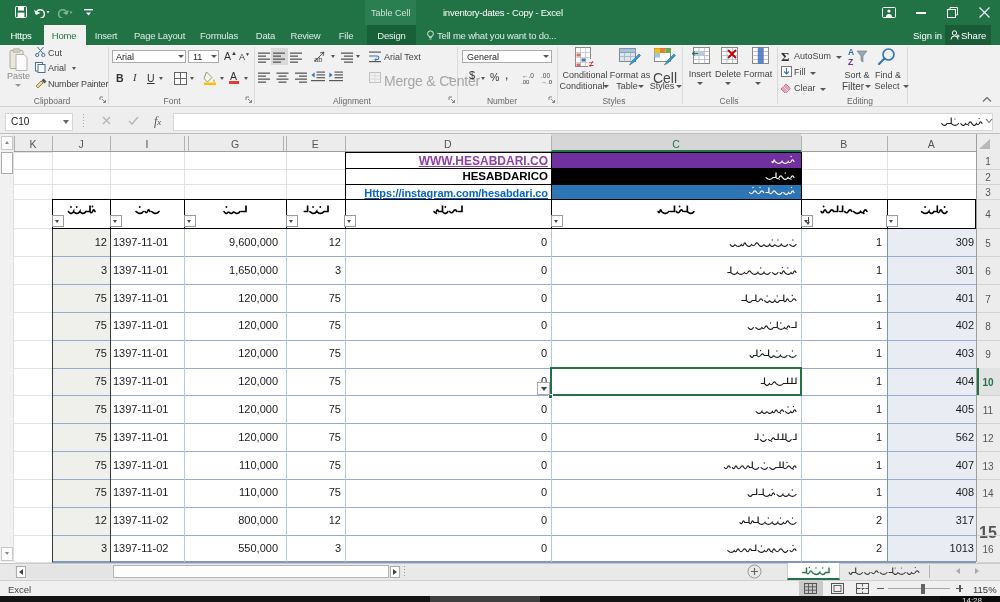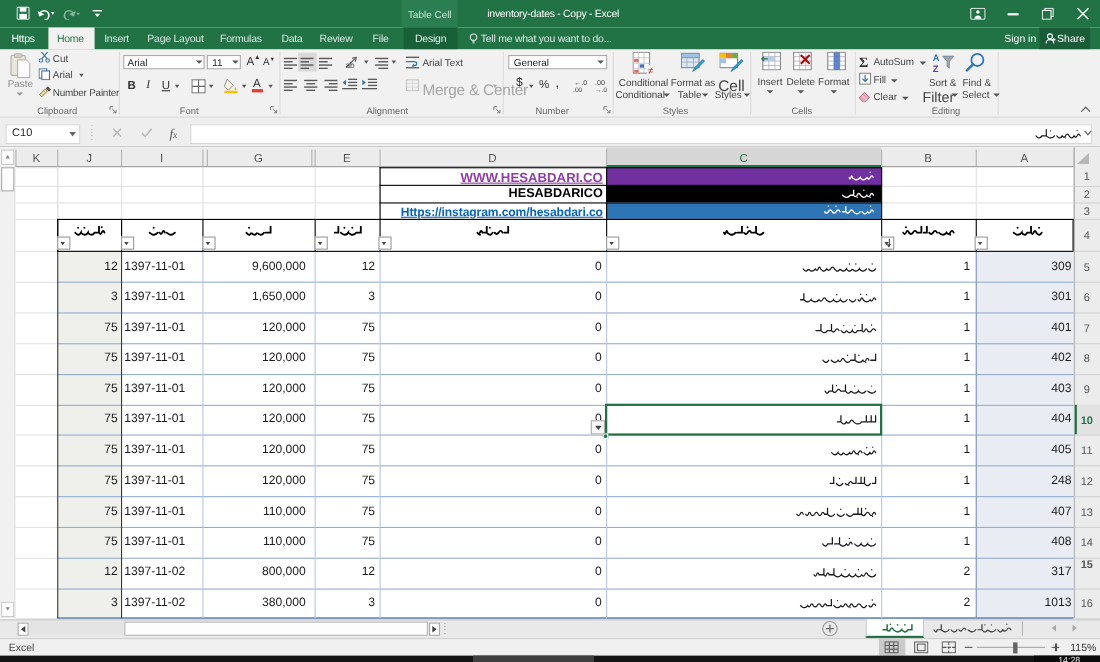--- a/index.html
+++ b/index.html
@@ -307,21 +307,21 @@
 <path d="M3.5,4.5 l4.5,4.5" stroke="#fff" stroke-width="0.8"></path>
   </svg>
 <div class="t" style="left:794px;top:83px;font-size:9px;color:#444">Clear</div>
 <div class="abs" style="left:820px;top:88px;width:0;height:0;border-left:3px solid transparent;border-right:3px solid transparent;border-top:3.5px solid #555"></div>
 <svg class="abs" style="left:848px;top:47px" width="20" height="19" viewBox="0 0 20 19">
 <text x="0" y="8" font-size="8.5" font-weight="bold" fill="#2e75b6" font-family="Liberation Sans">A</text>
 <text x="0" y="18" font-size="8.5" font-weight="bold" fill="#7030a0" font-family="Liberation Sans">Z</text>
 <path d="M9,4 h10 l-4,5 v6 l-2,-1.5 v-4.5 z" fill="#9aa5b0" stroke="#6a7580" stroke-width="0.6"></path>
   </svg>
 <div class="t" style="left:857px;top:70px;font-size:9px;color:#444;transform:translateX(-50%)">Sort &amp;</div>
-<div class="t" style="left:853px;top:81px;font-size:13px;color:#444;transform:translateX(-50%)">Filter</div>
+<div class="t" style="left:853px;top:81px;font-size:10px;color:#444;transform:translateX(-50%)">Filter</div>
 <div class="abs" style="left:865px;top:85px;width:0;height:0;border-left:3px solid transparent;border-right:3px solid transparent;border-top:3.5px solid #555"></div>
 <svg class="abs" style="left:877px;top:47px" width="20" height="20" viewBox="0 0 20 20">
 <circle cx="11.5" cy="7.5" r="5.5" fill="none" stroke="#2e75b6" stroke-width="1.6"></circle>
 <path d="M7.5,11.5 L2,17" stroke="#2e75b6" stroke-width="2.2" stroke-linecap="round"></path>
   </svg>
 <div class="t" style="left:888px;top:70px;font-size:9px;color:#444;transform:translateX(-50%)">Find &amp;</div>
 <div class="t" style="left:887px;top:81px;font-size:9px;color:#444;transform:translateX(-50%)">Select</div>
 <div class="abs" style="left:903px;top:85px;width:0;height:0;border-left:3px solid transparent;border-right:3px solid transparent;border-top:3.5px solid #555"></div>
 <svg class="abs" style="left:982px;top:96px" width="10" height="7" viewBox="0 0 10 7">
 <path d="M1,5.5 L5,1.5 L9,5.5" fill="none" stroke="#666" stroke-width="1.2"></path>
@@ -408,21 +408,21 @@
 <div class="t" style="left:988px;top:376.75px;font-size:10px;color:#217346;font-weight:bold;transform:translateX(-50%)">10</div>
 <div class="abs" style="left:977px;top:395px;width:23px;height:1px;background:#d2d2d2"></div>
 <div class="t" style="left:988px;top:404.5px;font-size:10px;color:#555;font-weight:normal;transform:translateX(-50%)">11</div>
 <div class="abs" style="left:977px;top:423px;width:23px;height:1px;background:#d2d2d2"></div>
 <div class="t" style="left:988px;top:432.5px;font-size:10px;color:#555;font-weight:normal;transform:translateX(-50%)">12</div>
 <div class="abs" style="left:977px;top:451px;width:23px;height:1px;background:#d2d2d2"></div>
 <div class="t" style="left:988px;top:460.5px;font-size:10px;color:#555;font-weight:normal;transform:translateX(-50%)">13</div>
 <div class="abs" style="left:977px;top:479px;width:23px;height:1px;background:#d2d2d2"></div>
 <div class="t" style="left:988px;top:488.25px;font-size:10px;color:#555;font-weight:normal;transform:translateX(-50%)">14</div>
 <div class="abs" style="left:977px;top:506.5px;width:23px;height:1px;background:#d2d2d2"></div>
-<div class="t" style="left:988px;top:508px;font-size:10px;color:#555;font-weight:bold;transform:translateX(-50%)">15</div>
+<div class="t" style="left:988px;top:524px;font-size:16px;color:#555;font-weight:bold;transform:translateX(-50%)">15</div>
 <div class="abs" style="left:977px;top:534.5px;width:23px;height:1px;background:#d2d2d2"></div>
 <div class="t" style="left:988px;top:543.75px;font-size:10px;color:#555;font-weight:normal;transform:translateX(-50%)">16</div>
 <div class="abs" style="left:977px;top:562px;width:23px;height:1px;background:#d2d2d2"></div>
 <div class="abs" style="left:14px;top:152px;width:38px;height:1px;background:#e2e2e2"></div>
 <div class="abs" style="left:14px;top:168.5px;width:38px;height:1px;background:#e2e2e2"></div>
 <div class="abs" style="left:14px;top:184px;width:38px;height:1px;background:#e2e2e2"></div>
 <div class="abs" style="left:14px;top:199px;width:38px;height:1px;background:#e2e2e2"></div>
 <div class="abs" style="left:14px;top:228px;width:38px;height:1px;background:#e2e2e2"></div>
 <div class="abs" style="left:14px;top:256px;width:38px;height:1px;background:#e2e2e2"></div>
 <div class="abs" style="left:14px;top:284px;width:38px;height:1px;background:#e2e2e2"></div>
@@ -686,21 +686,21 @@
       <circle cx="38.4" cy="1.5" r="0.63" fill="#1a1a1a"></circle>
       <circle cx="33.0" cy="2.0" r="0.63" fill="#1a1a1a"></circle>
       <circle cx="25.4" cy="8.3" r="0.63" fill="#1a1a1a"></circle>
     </svg>
   </div>
 <div class="t" style="right:453px;top:402.5px;font-size:11px;color:#1a1a1a">0</div>
 <div class="t" style="right:659px;top:402.5px;font-size:11px;color:#1a1a1a">75</div>
 <div class="t" style="right:722px;top:402.5px;font-size:11px;color:#1a1a1a">120,000</div>
 <div class="t" style="left:113px;top:402.5px;font-size:11px;color:#1a1a1a">1397-11-01</div>
 <div class="t" style="right:893px;top:402.5px;font-size:11px;color:#1a1a1a">75</div>
-<div class="t" style="right:26px;top:430.5px;font-size:11px;color:#1a1a1a">248</div>
+<div class="t" style="right:26px;top:430.5px;font-size:11px;color:#1a1a1a">562</div>
 <div class="t" style="right:118px;top:430.5px;font-size:11px;color:#1a1a1a">1</div>
 <div style="position:absolute;left:745.0px;top:432.5px">
     <svg width="52" height="11" viewBox="0 0 52 11" style="display:block;overflow:visible">
       <path d="M51.0,6.5 l0,-6.0 l0,6.0 l-2.9,0 m-1.9,0 q-1.6,2.8 -3.7,1.5 q-1.6,-1.2 -1.6,-1.5 l0,-6.0 l0,6.0 l-3.1,0 l0,-6.0 l0,6.0 l-3.0,0 m-1.6,0 l0,-6.0 l0,6.0 l-3.3,0 q-1.6,-3.2 -3.2,0 q-1.6,2.4 -3.2,0 m-2.3,0 q-1.8,2.8 -4.1,1.5 q-1.8,-1.2 -1.8,-1.5 m-2.4,0 l0,-6.0 l0,6.0 l-3.1,0" fill="none" stroke="#1a1a1a" stroke-width="1.15" stroke-linecap="round"></path>
       <circle cx="26.7" cy="8.3" r="0.63" fill="#1a1a1a"></circle>
       <circle cx="18.2" cy="2.0" r="0.63" fill="#1a1a1a"></circle>
     </svg>
   </div>
 <div class="t" style="right:453px;top:430.5px;font-size:11px;color:#1a1a1a">0</div>
 <div class="t" style="right:659px;top:430.5px;font-size:11px;color:#1a1a1a">75</div>
@@ -756,21 +756,21 @@
 <div style="position:absolute;left:727.0px;top:543.8px">
     <svg width="70" height="11" viewBox="0 0 70 11" style="display:block;overflow:visible">
       <path d="M69.0,6.5 q-1.5,-3.2 -3.0,0 q-1.5,2.4 -3.0,0 m-2.3,0 q-1.5,2.8 -3.5,1.5 q-1.5,-1.2 -1.5,-1.5 q-1.8,-3.2 -3.7,0 q-1.8,2.4 -3.7,0 q-1.3,-3.2 -2.6,0 q-1.3,2.4 -2.6,0 q-1.4,-3.2 -2.8,0 q-1.4,2.4 -2.8,0 q-2.0,2.8 -4.6,1.5 q-2.0,-1.2 -2.0,-1.5 m-2.1,0 l0,-6.0 l0,6.0 l-4.3,0 q-1.3,-3.2 -2.6,0 q-1.3,2.4 -2.6,0 q-1.7,-3.2 -3.5,0 q-1.7,2.4 -3.5,0 q-1.3,-3.2 -2.5,0 q-1.3,2.4 -2.5,0 q-2.0,2.8 -4.6,1.5 q-2.0,-1.2 -2.0,-1.5" fill="none" stroke="#1a1a1a" stroke-width="1.15" stroke-linecap="round"></path>
       <circle cx="66.0" cy="1.5" r="0.63" fill="#1a1a1a"></circle>
       <circle cx="45.8" cy="8.3" r="0.63" fill="#1a1a1a"></circle>
       <circle cx="34.4" cy="2.0" r="0.63" fill="#1a1a1a"></circle>
     </svg>
   </div>
 <div class="t" style="right:453px;top:541.8px;font-size:11px;color:#1a1a1a">0</div>
 <div class="t" style="right:659px;top:541.8px;font-size:11px;color:#1a1a1a">3</div>
-<div class="t" style="right:722px;top:541.8px;font-size:11px;color:#1a1a1a">380,000</div>
+<div class="t" style="right:722px;top:541.8px;font-size:11px;color:#1a1a1a">550,000</div>
 <div class="t" style="left:113px;top:541.8px;font-size:11px;color:#1a1a1a">1397-11-02</div>
 <div class="t" style="right:893px;top:541.8px;font-size:11px;color:#1a1a1a">3</div>
 <div class="abs" style="left:550px;top:366.5px;width:252px;height:29.5px;border:2px solid #217346"></div>
 <div class="abs" style="left:548px;top:393.5px;width:5px;height:5px;background:#217346;border:1px solid #fff"></div>
 <div class="abs" style="left:537px;top:382px;width:13px;height:13px;background:#fafafa;border:1px solid #ababab"></div>
 <div class="abs" style="left:540.5px;top:387px;width:0;height:0;border-left:3px solid transparent;border-right:3px solid transparent;border-top:4px solid #444"></div>
 <div class="abs" style="left:0;top:563px;width:1000px;height:17px;background:#e9e9e9;border-top:1px solid #c9c9c9"></div>
 <div class="abs" style="left:15px;top:565px;width:386px;height:13px;background:#e4e4e4"></div>
 <div class="abs" style="left:15.5px;top:565.5px;width:10px;height:12px;background:#fdfdfd;border:1px solid #ababab"></div>
 <div class="abs" style="left:18.5px;top:568.5px;width:0;height:0;border-top:3px solid transparent;border-bottom:3px solid transparent;border-right:4px solid #444"></div>

